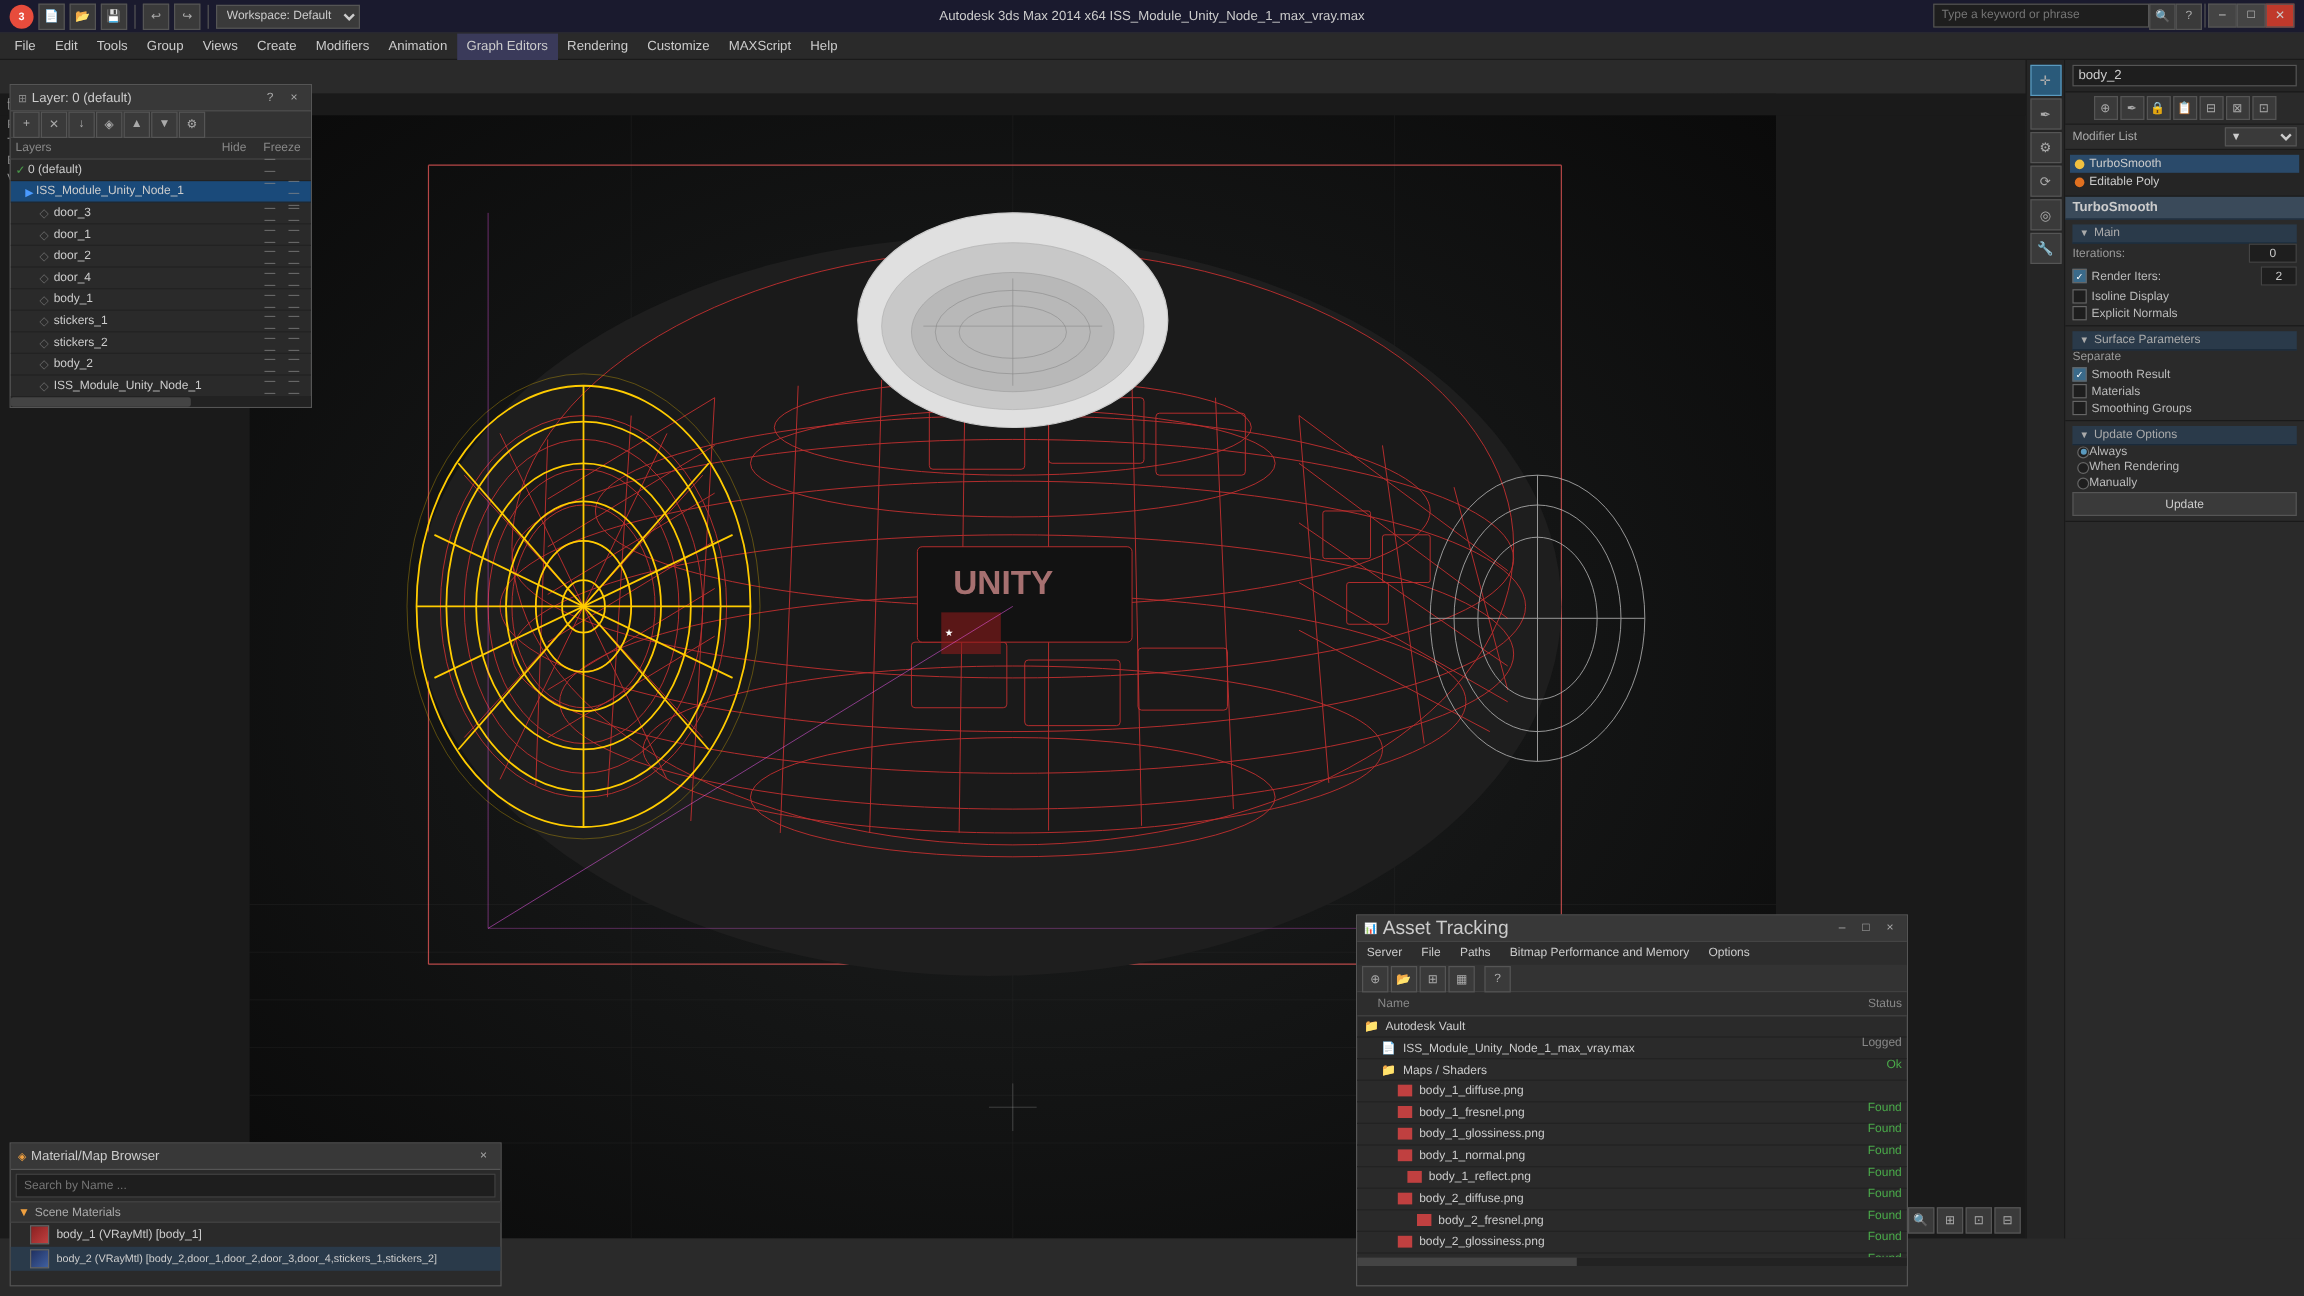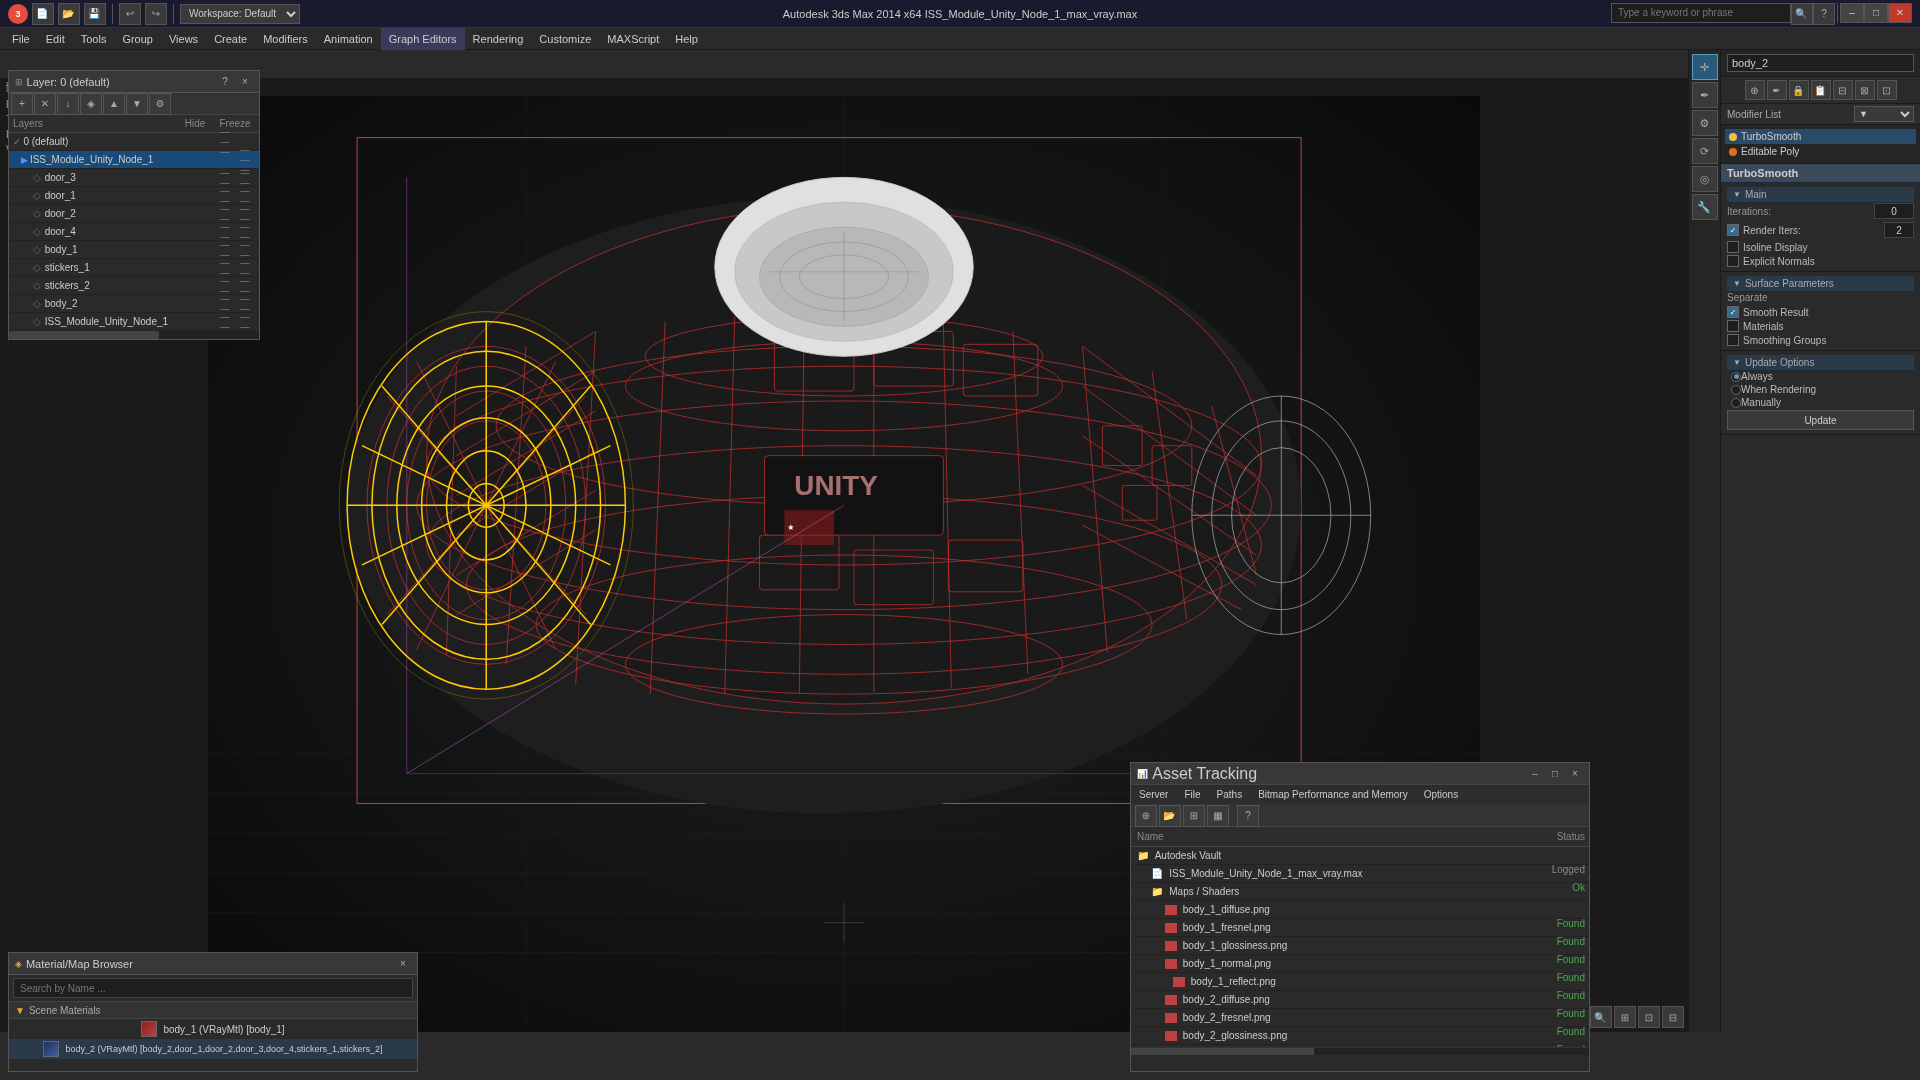--- a/index.html
+++ b/index.html
@@ -365,26 +365,25 @@
       width: 410px;
       height: 120px;
       background: #2a2a2a;
       border: 1px solid #555;
       z-index: 10;
     }
     .mat-item {
       display: flex;
       align-items: center;
       height: 20px;
-      padding: 0 1px;
+      padding: 0 16px;
       gap: 6px;
       font-size: 10px;
       color: #ccc;
       cursor: pointer;
-      justify-content: center;
     }
     .mat-swatch {
       width: 16px;
       height: 16px;
       border: 1px solid #666;
       flex-shrink: 0;
     }
     .mat-swatch-red { background: linear-gradient(135deg, #8a2020, #c04040); }
     .mat-swatch-blue { background: linear-gradient(135deg, #203060, #4060a0); }
     .mat-search {
@@ -456,21 +455,21 @@
     }
     .asset-table-header {
       height: 20px;
       background: #2d2d2d;
       display: flex;
       align-items: center;
       border-bottom: 1px solid #444;
       font-size: 10px;
       color: #888;
     }
-    .asset-col-name { flex: 1; padding: 0 6px; }
+    .asset-col-name { flex: 1; padding: 0 17px; }
     .asset-col-status { width: 80px; padding: 0 4px; text-align: right; }
     .asset-row {
       display: flex;
       align-items: center;
       height: 18px;
       border-bottom: 1px solid #222;
       font-size: 10px;
       cursor: pointer;
     }
     .asset-row-name {
@@ -1187,21 +1186,21 @@
       </span>
       <span class="asset-row-status status-ok">Found</span>
     </div>
     <div class="asset-row" style="padding-left:28px;">
       <span class="asset-row-name">
         <span style="width:12px; height:10px; background:#c04040; display:inline-block; margin-right:3px; vertical-align:middle;"></span>
         <span>body_2_diffuse.png</span>
       </span>
       <span class="asset-row-status status-ok">Found</span>
     </div>
-    <div class="asset-row" style="padding-left:28px;">
+    <div class="asset-row" style="padding-left:44px;">
       <span class="asset-row-name">
         <span style="width:12px; height:10px; background:#c04040; display:inline-block; margin-right:3px; vertical-align:middle;"></span>
         <span>body_2_fresnel.png</span>
       </span>
       <span class="asset-row-status status-ok">Found</span>
     </div>
     <div class="asset-row" style="padding-left:28px;">
       <span class="asset-row-name">
         <span style="width:12px; height:10px; background:#c04040; display:inline-block; margin-right:3px; vertical-align:middle;"></span>
         <span>body_2_glossiness.png</span>

